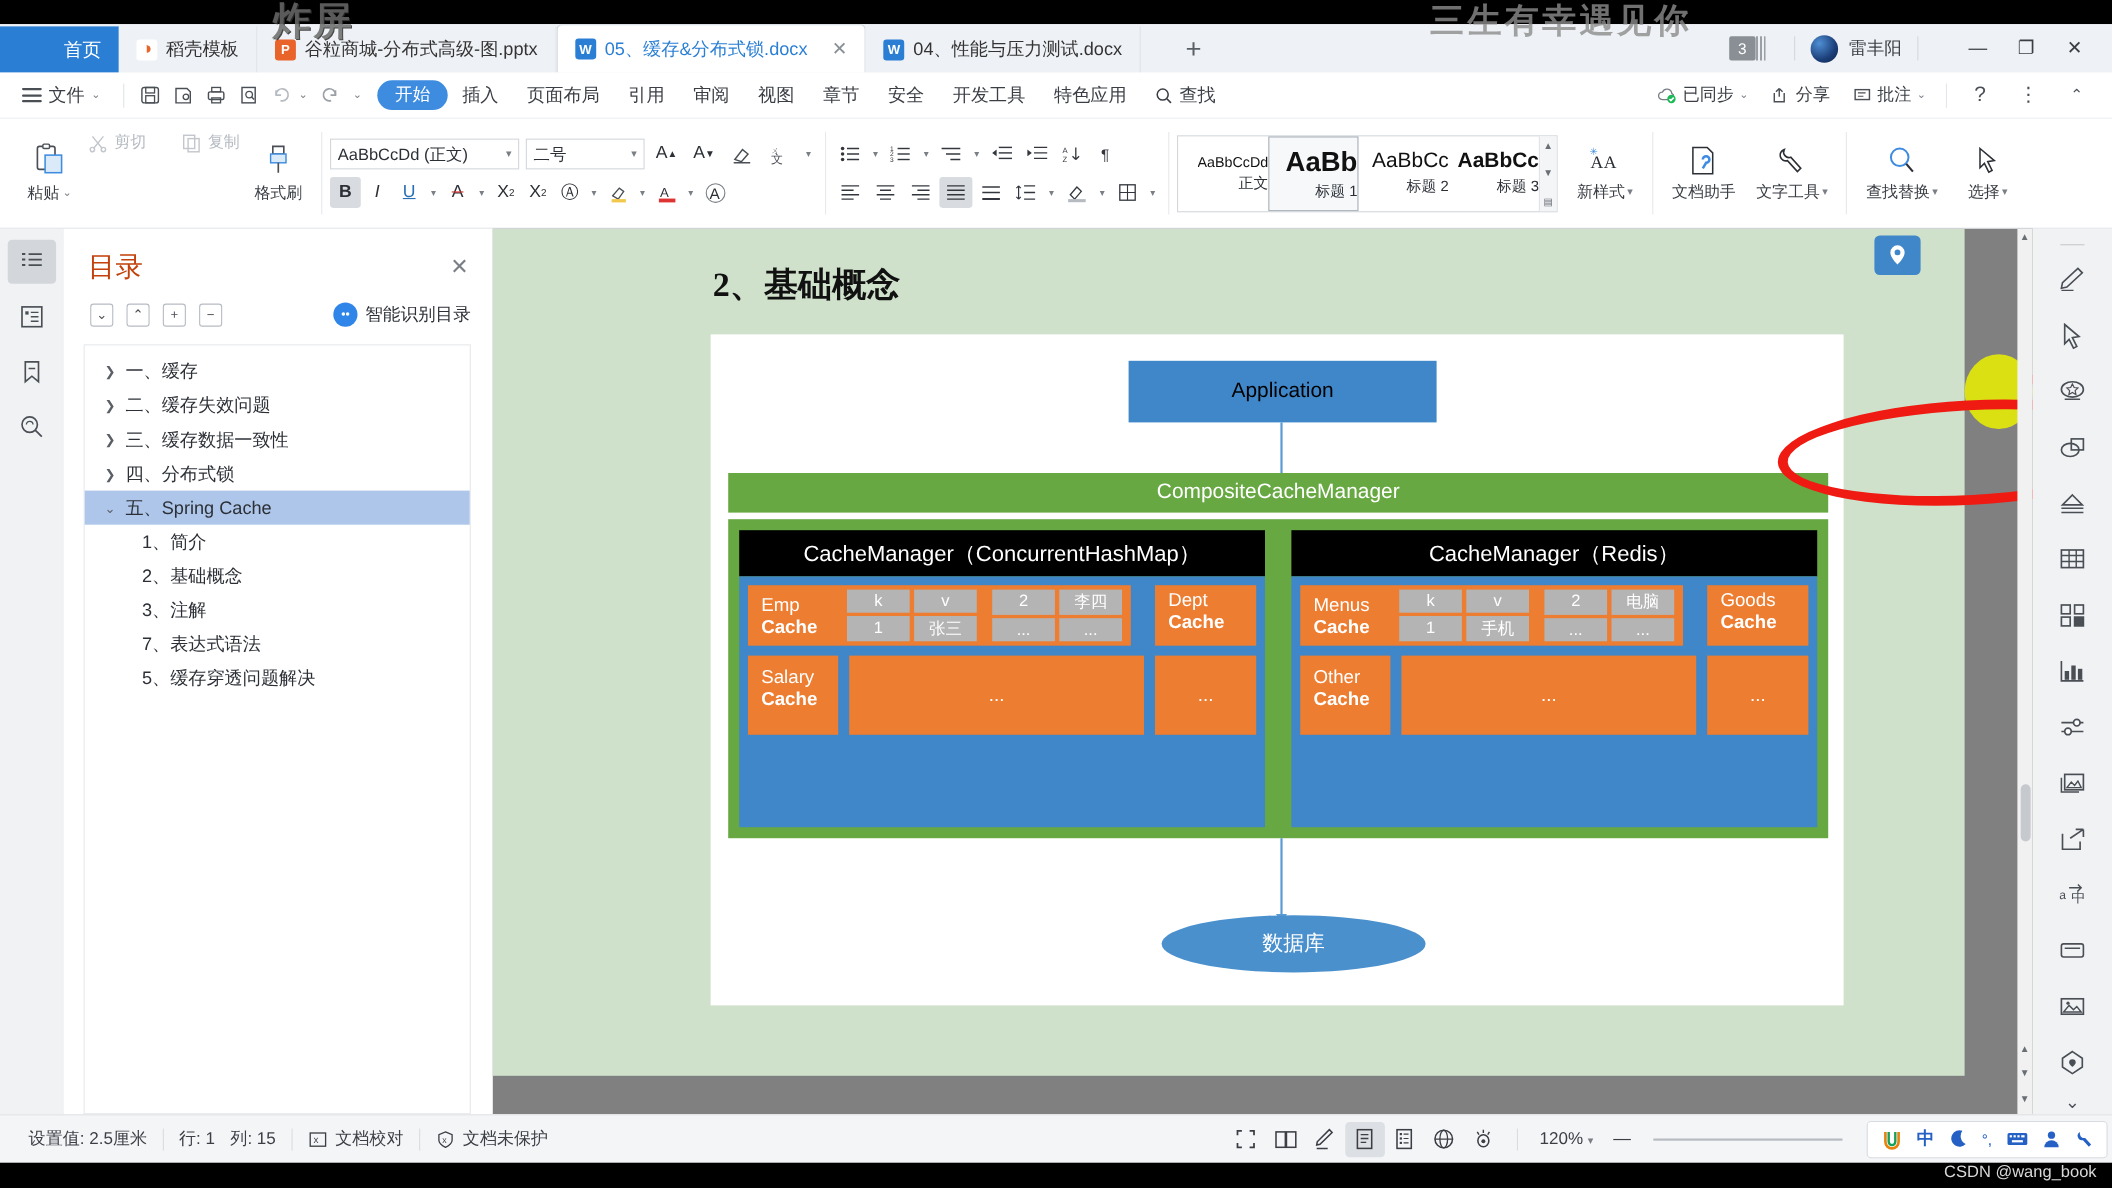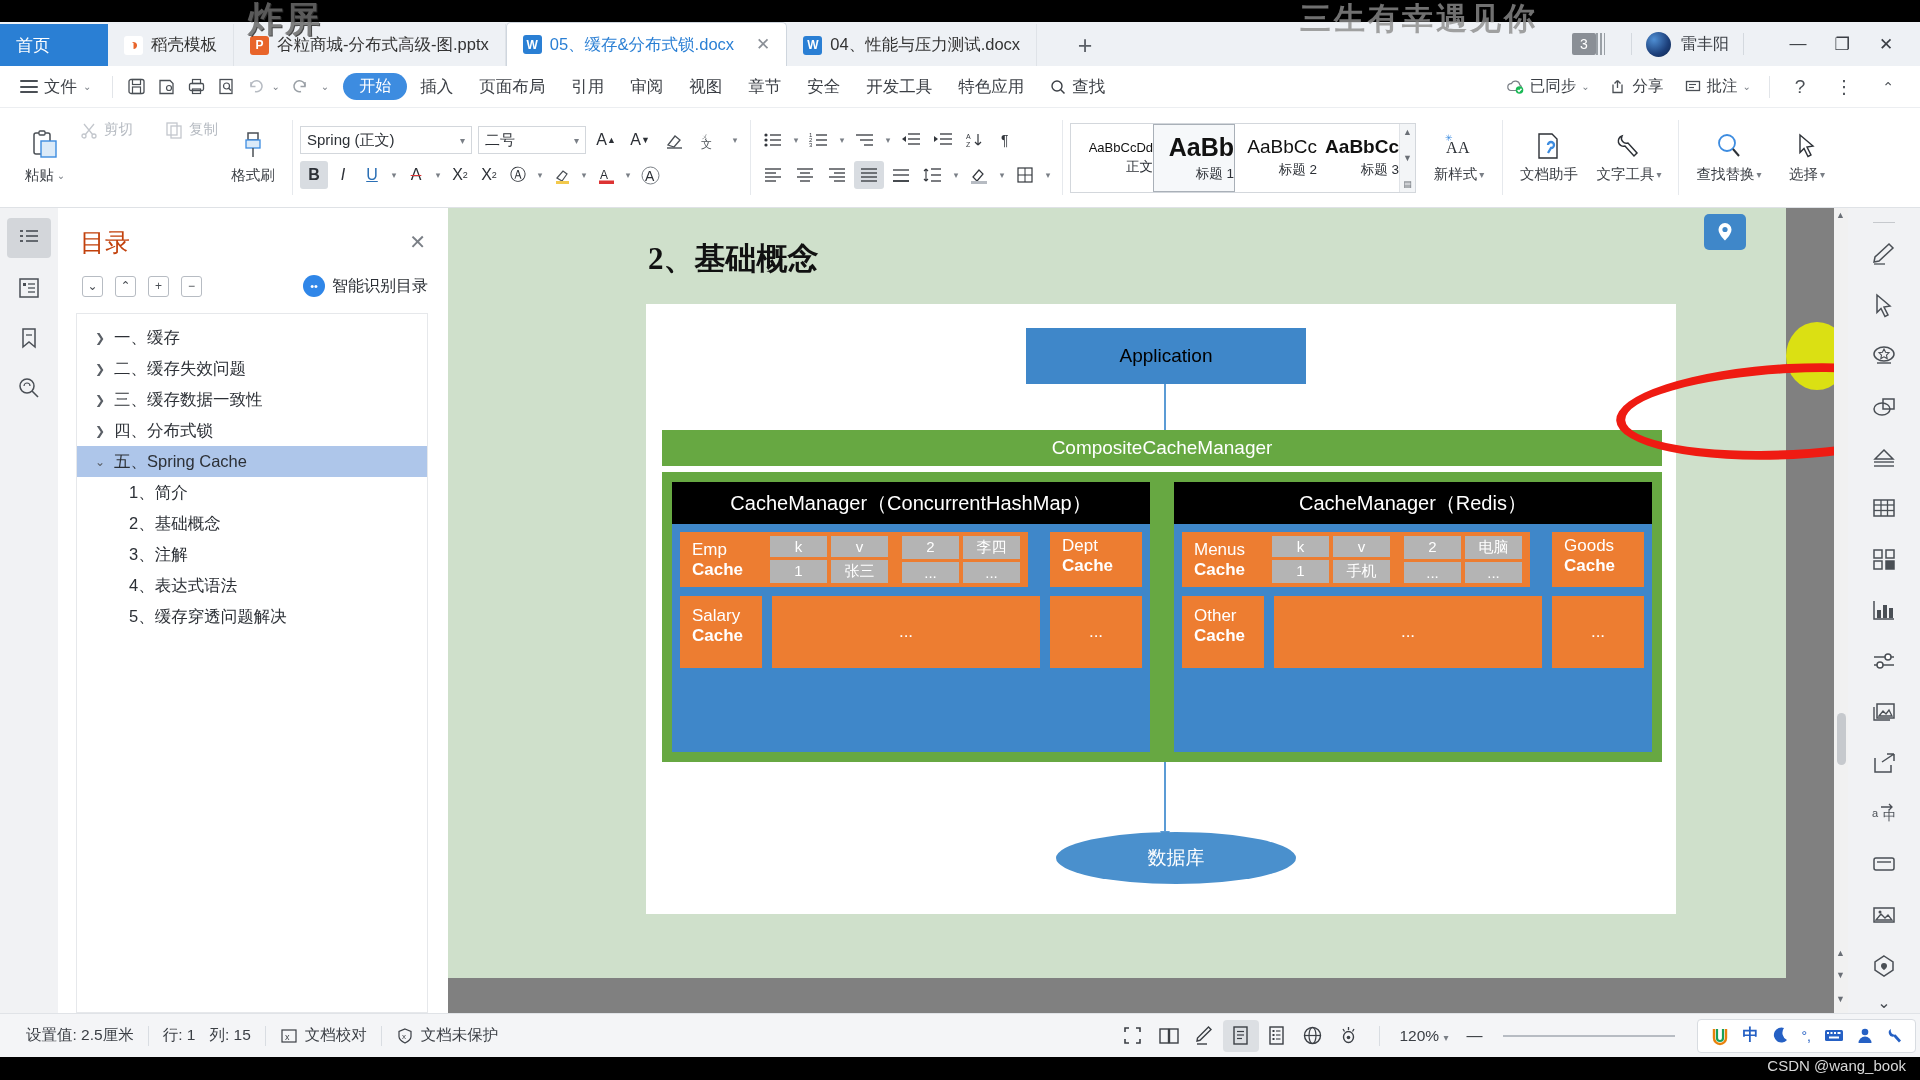--- a/index.html
+++ b/index.html
@@ -30,21 +30,21 @@
   .tabbar {
     position:absolute; left:0; top:22px; width:1920px; height:44px;
     background:#eef1f5; display:flex; align-items:flex-end;
   }
   .tab {
     height:42px; display:flex; align-items:center; gap:8px;
     padding:0 16px; font-size:16.5px; color:#333;
     border-right:1px solid #dfe3e8; white-space:nowrap; position:relative;
   }
   .tab.home {
-    background:#2a7fd4; color:#fff; width:108px; justify-content:flex-start;
+    background:#2a7fd4; color:#fff; width:108px; justify-content:flex-end;
     font-size:17px; border:none;
   }
   .tab.active {
     background:#fff; color:#2a7fd4; border-top:1px solid #cfd6de;
     border-left:1px solid #cfd6de; border-right:1px solid #cfd6de;
     border-radius:5px 5px 0 0; height:44px;
   }
   .tab.inactive { background:#eef1f5; }
   .tab .ficon {
     width:19px; height:19px; border-radius:3px; flex:0 0 19px;
@@ -489,21 +489,21 @@
             <line x1="15" y1="18" x2="15" y2="27" stroke="#4a4f55" stroke-width="1.5"></line>
           </svg>
         <span>格式刷</span>
       </div>
     </div>
 
     <div class="rgroup">
       <div class="fontcol">
         <div class="fontrow">
           <div class="fsel" style="width:172px;">
-            <span>Spring (正文)</span>
+            <span>AaBbCcDd (正文)</span>
             <span class="caret">▾</span>
           </div>
           <div class="fsel" style="width:108px;">
             <span>二号</span>
             <span class="caret">▾</span>
           </div>
           <div class="fbtn">A<sup style="font-size:9px">▲</sup></div>
           <div class="fbtn">A<sup style="font-size:9px">▼</sup></div>
           <div class="fbtn">
             <svg width="19" height="19" viewBox="0 0 19 19">
@@ -845,21 +845,21 @@
         <div class="tli sub">
           <span>1、简介</span>
         </div>
         <div class="tli sub">
           <span>2、基础概念</span>
         </div>
         <div class="tli sub">
           <span>3、注解</span>
         </div>
         <div class="tli sub">
-          <span>4、表达式语法</span>
+          <span>7、表达式语法</span>
         </div>
         <div class="tli sub">
           <span>5、缓存穿透问题解决</span>
         </div>
       </div>
     </div>
 
     <div class="docwrap">
       <div class="page">
         <div class="pgtitle">2、基础概念</div>

